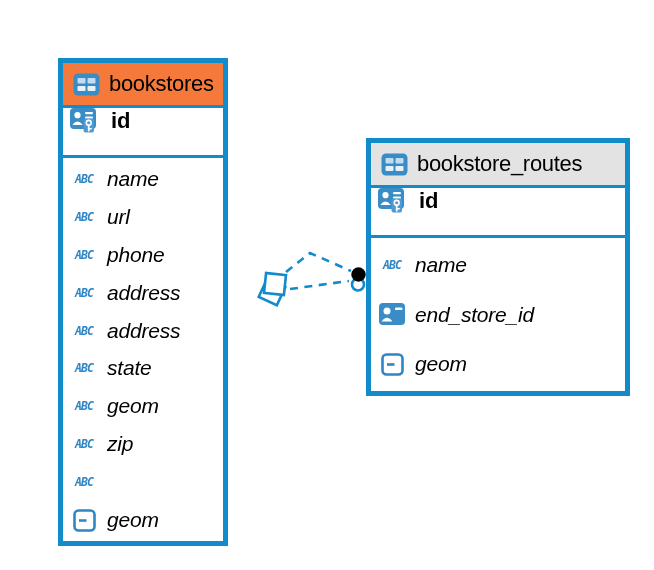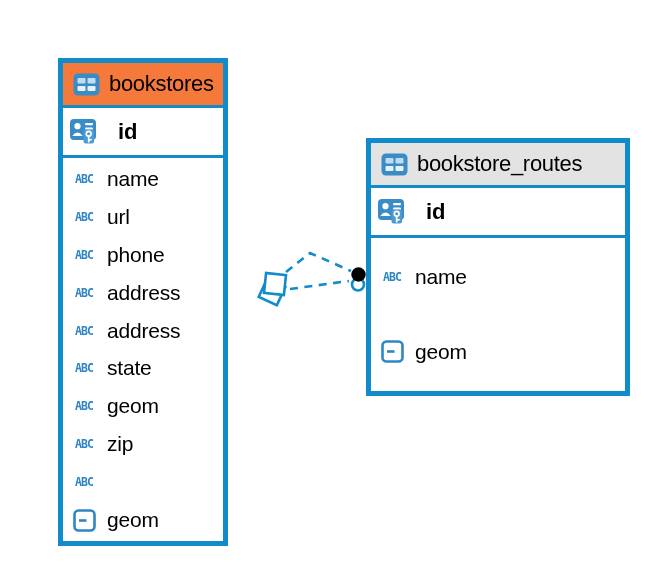--- a/index.html
+++ b/index.html
@@ -31,29 +31,29 @@
     padding: 0 9px;
     border-bottom: 3px solid var(--table_border, #128BCB);
   }
   #tbl-bookstores .card-header { background: var(--bookstores_header_bg, #F5793B); }
   #tbl-routes     .card-header { background: var(--routes_header_bg, #E3E3E3); align-items: center; }
   .card-title { font-size: 22px; letter-spacing: -0.3px; white-space: nowrap; }
 
   .pk-row {
     flex: 0 0 50px;
     display: flex;
-    align-items: center;
-    gap: 20px;
+    align-items: flex-start;
+    gap: 13px;
     padding: 0 7px;
     border-bottom: 3px solid var(--table_border, #128BCB);
     font-weight: 700;
     font-size: 22px;
   }
 
-  .cols { flex: 1; display: flex; flex-direction: column; padding: 2px 0; }
+  .cols { flex: 1; display: flex; flex-direction: column; padding: 2px 0; font-style: italic; }
   .col-row {
     flex: 1;
     display: flex;
     align-items: center;
     gap: 9px;
     padding: 0 7px;
     font-size: 21px;
     letter-spacing: -0.2px;
     white-space: nowrap;
   }
@@ -208,20 +208,28 @@
           <svg width="28" height="25">
             <use href="#i-pk"></use>
           </svg>
         </span>
       <span>id</span>
     </div>
     <div class="cols">
       <div class="col-row">
         <span class="icon-box abc">ABC</span>
         <span>name</span>
+      </div>
+      <div class="col-row">
+        <span class="icon-box">
+            <svg width="27" height="23">
+              <use href="#i-ref"></use>
+            </svg>
+          </span>
+        <span>end_store_id</span>
       </div>
       <div class="col-row">
         <span class="icon-box">
             <svg width="23" height="23">
               <use href="#i-geom"></use>
             </svg>
           </span>
         <span>geom</span>
       </div>
     </div>

